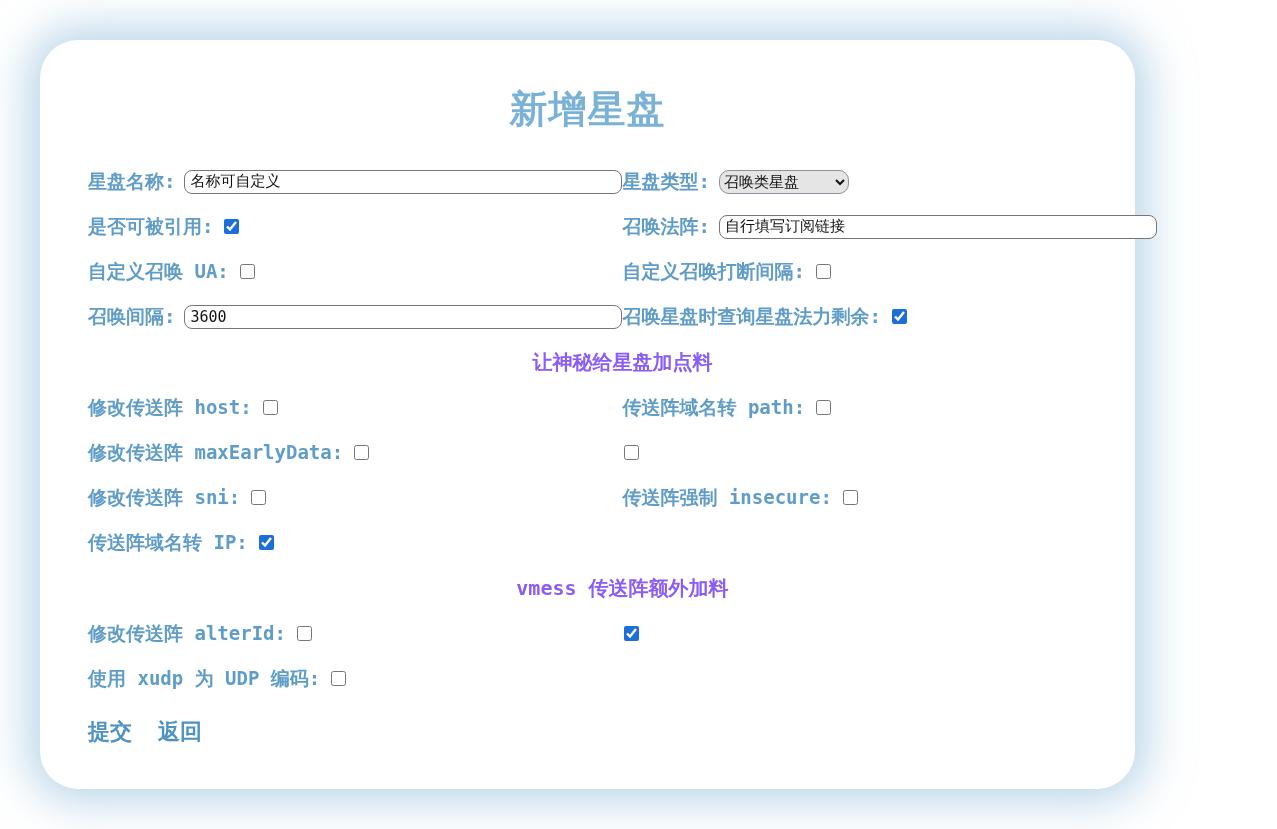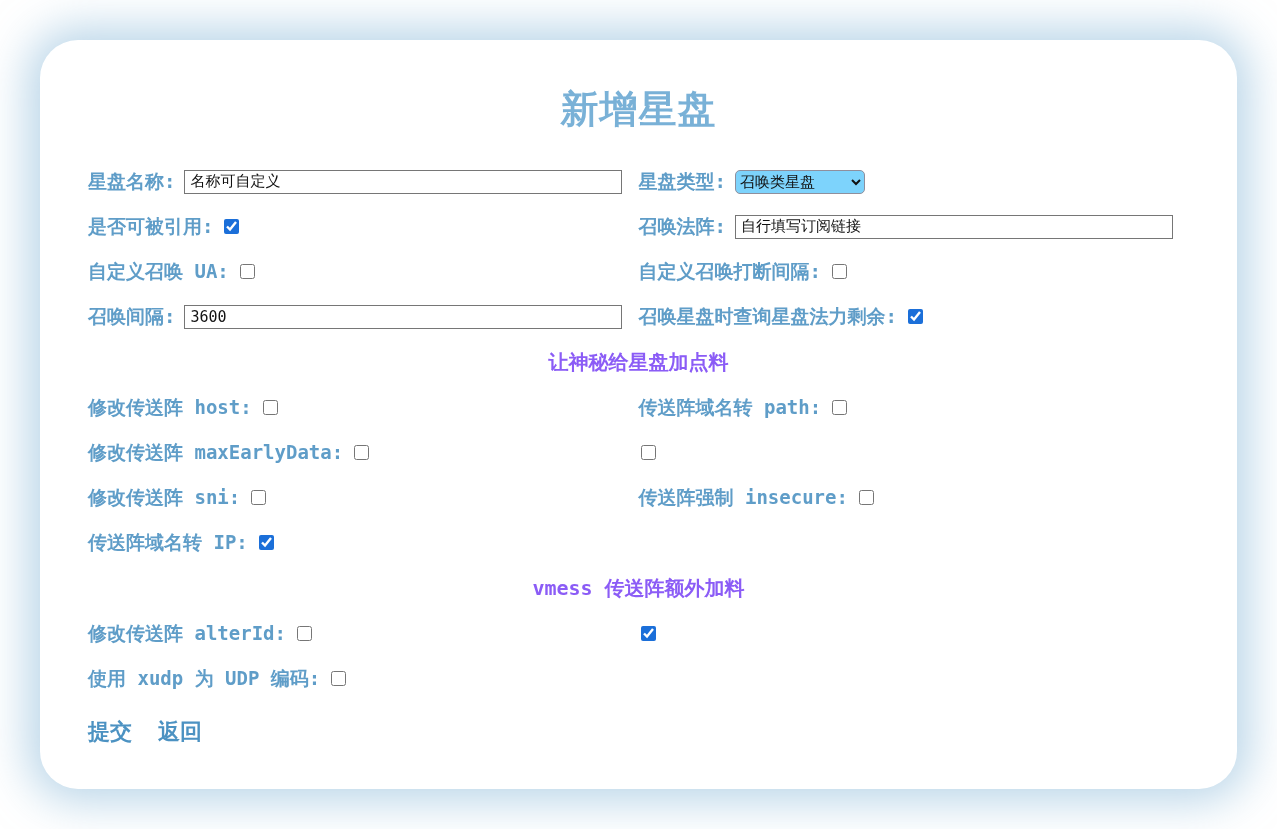--- a/index.html
+++ b/index.html
@@ -3,21 +3,21 @@
 <meta charset="utf-8">
 <style>
   * { margin:0; padding:0; box-sizing:border-box; }
   html,body { width:1277px; height:829px; overflow:hidden; }
   body {
     background:#ffffff;
     font-family:"DejaVu Sans Mono","Liberation Sans",sans-serif;
   }
   .card {
     position:absolute; left:40px; top:40px;
-    width:1197px; height:749px;
+    width:1095px; height:749px;
     background:#ffffff;
     border-radius:38px;
     box-shadow:0 0 45px 12px rgba(128,178,214,0.55);
     padding:24px 48px 16px 48px;
   }
   .page-title {
     margin-top:20px;
     text-align:center;
     font-size:38px;
     font-weight:800;
@@ -37,35 +37,35 @@
   }
   .lbl {
     font-size:19px;
     font-weight:700;
     color:#5f9dc8;
     white-space:pre;
   }
   .txt {
     height:24px;
     border:1px solid #767676;
-    border-radius:0;
+    border-radius:8px;
     padding:1px 5px;
     font-family:"DejaVu Sans Mono","Liberation Sans",sans-serif;
     font-size:15px;
     color:#111;
     background:#fff;
   }
   .txt.wide { width:438px; }
   .sel {
     height:24px; width:130px;
     font-family:"DejaVu Sans Mono","Liberation Sans",sans-serif;
     font-size:15px;
     border:1px solid #8f8f9d;
-    border-radius:5px;
-    background:#7dd3fc;
+    border-radius:10px;
+    background:#e5e5e5;
     color:#111;
   }
   .cb {
     width:15px; height:15px;
     accent-color:#1b6fd9;
     margin-left:2px;
   }
   .section-header {
     grid-column:1 / -1;
     height:46px;

